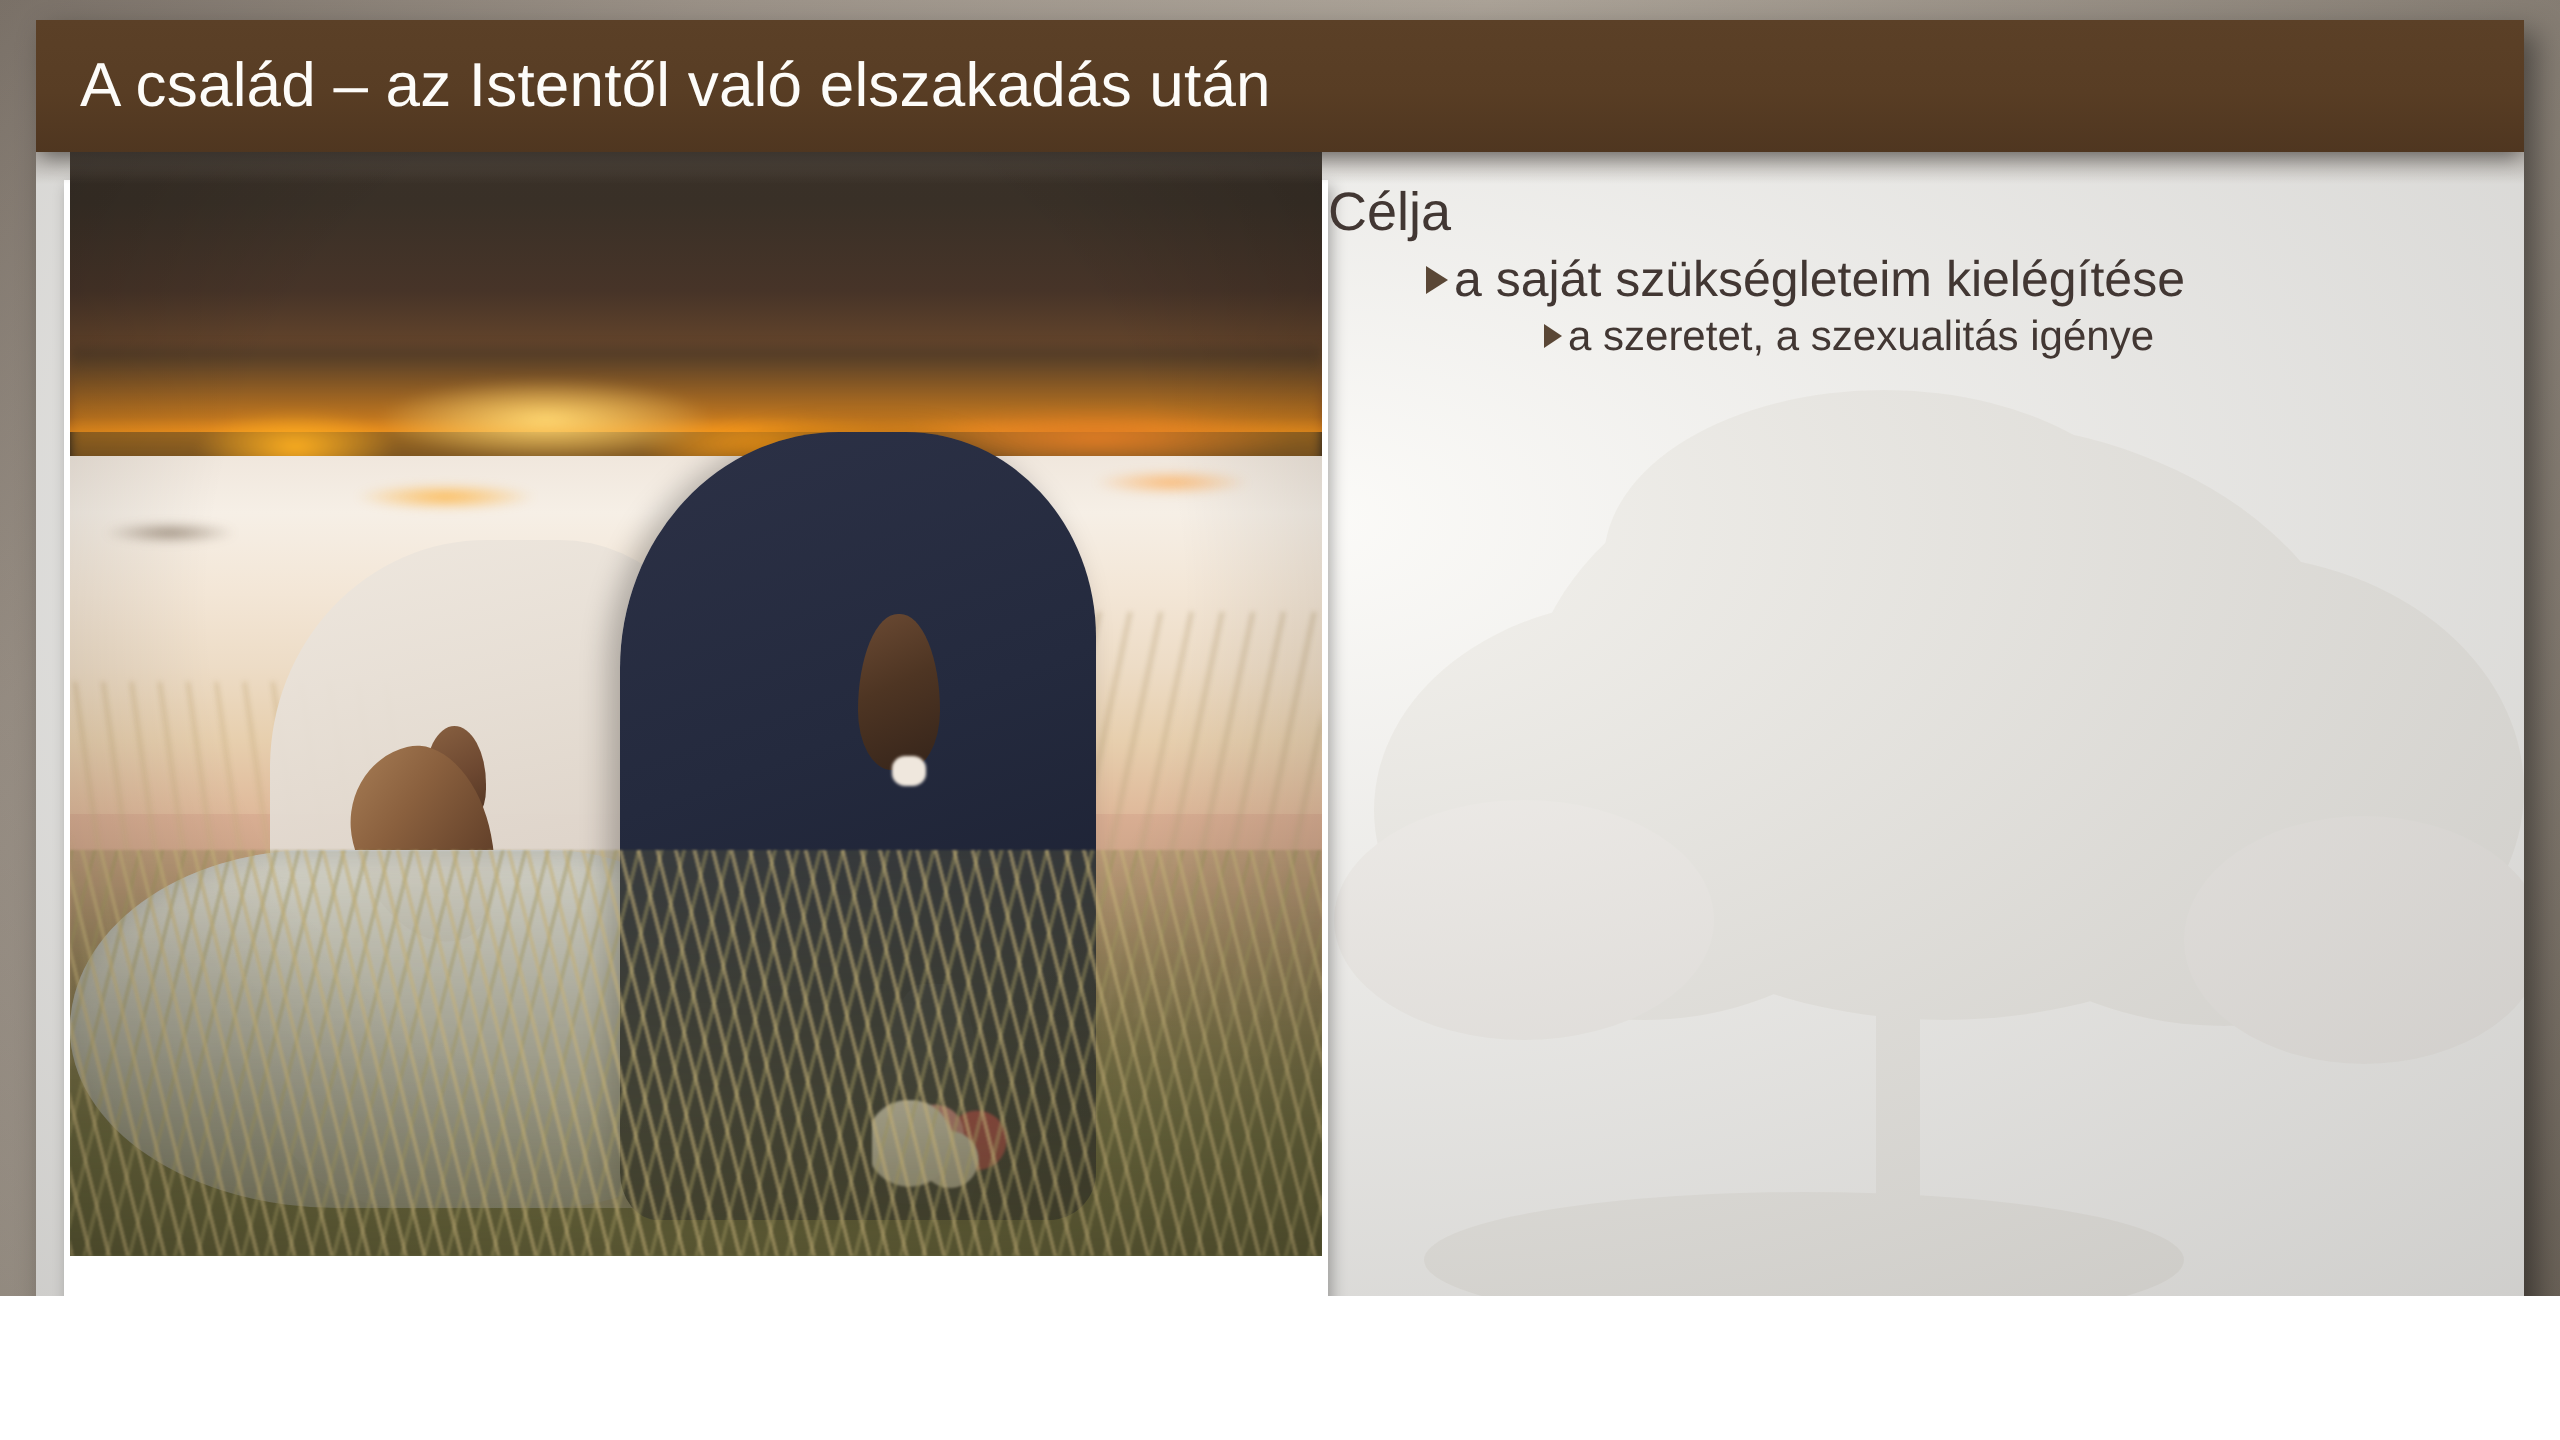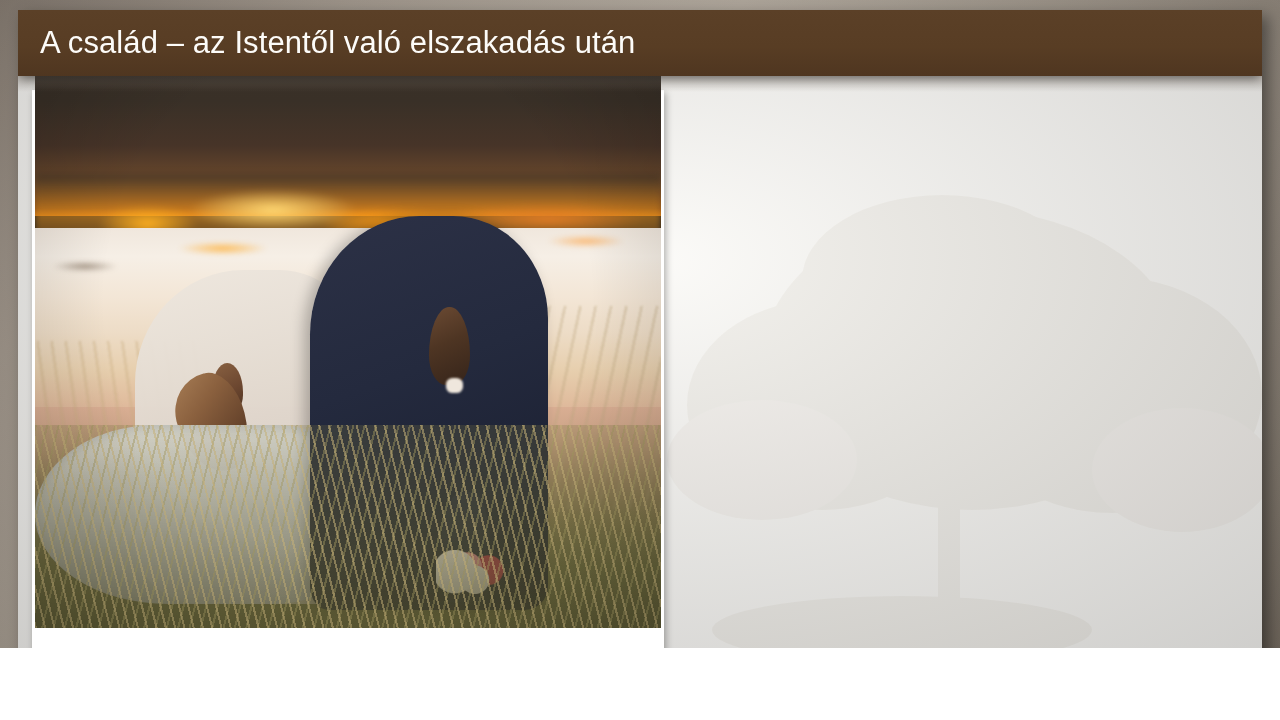--- a/index.html
+++ b/index.html
@@ -319,15 +319,28 @@
       <div class="groom">
         <div class="groom-head"></div>
         <div class="groom-collar"></div>
         <div class="groom-leg"></div>
       </div>
       <div class="bouquet"></div>
       <div class="grass"></div>
       <div class="photo-vignette"></div>
     </div>
 
+    <div id="body-text">
+      <p class="lvl1">Célja</p>
+
+      <p class="lvl2">
+        <span class="tri"></span>
+        <span>a saját szükségleteim kielégítése</span>
+      </p>
+
+      <p class="lvl3">
+        <span class="tri"></span>
+        <span>a szeretet, a szexualitás igénye</span>
+      </p>
+    </div>
 
   </div>
 </div>
 
 </body></html>

